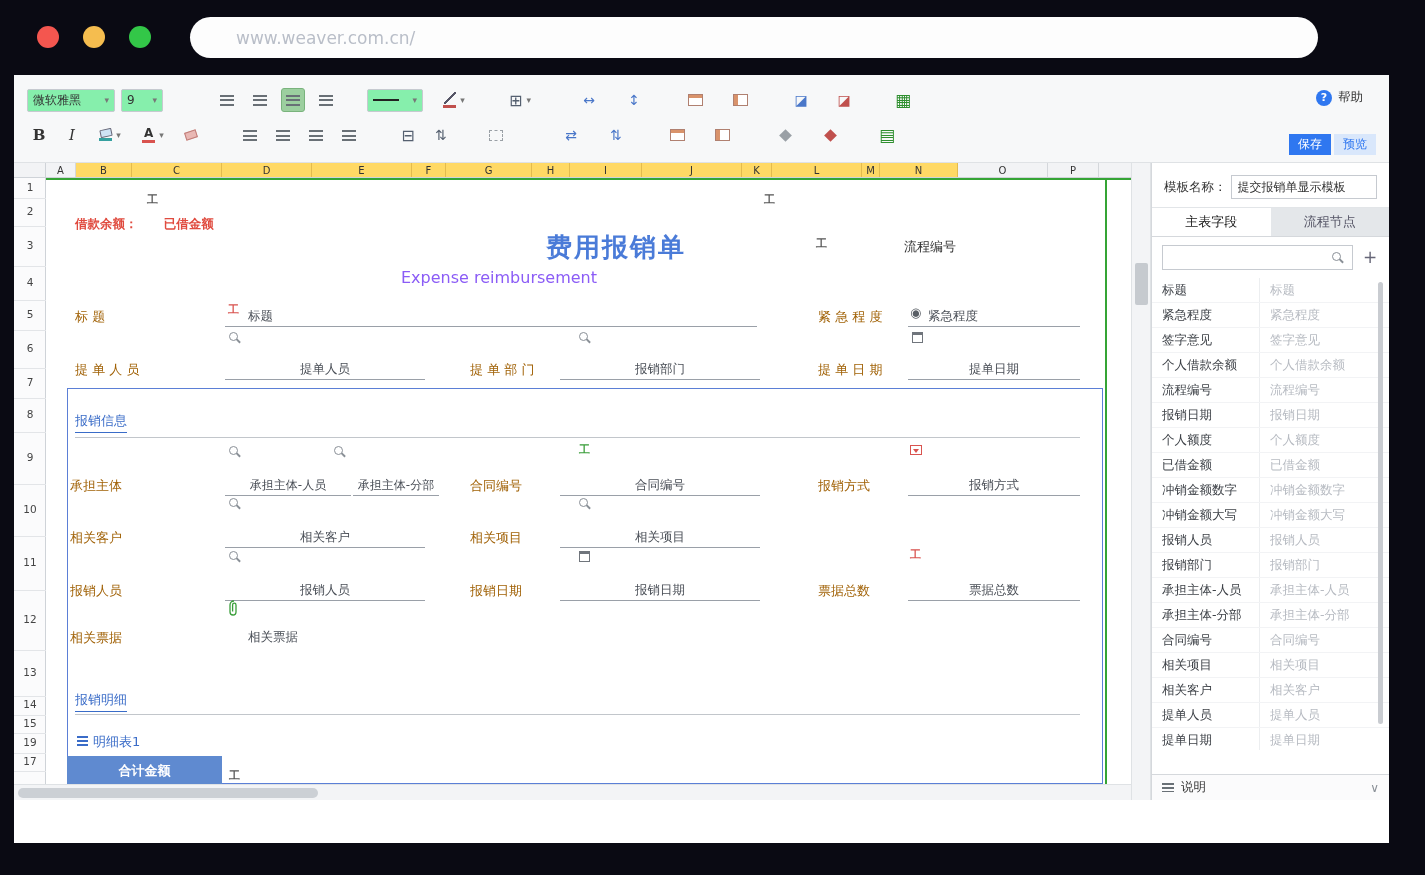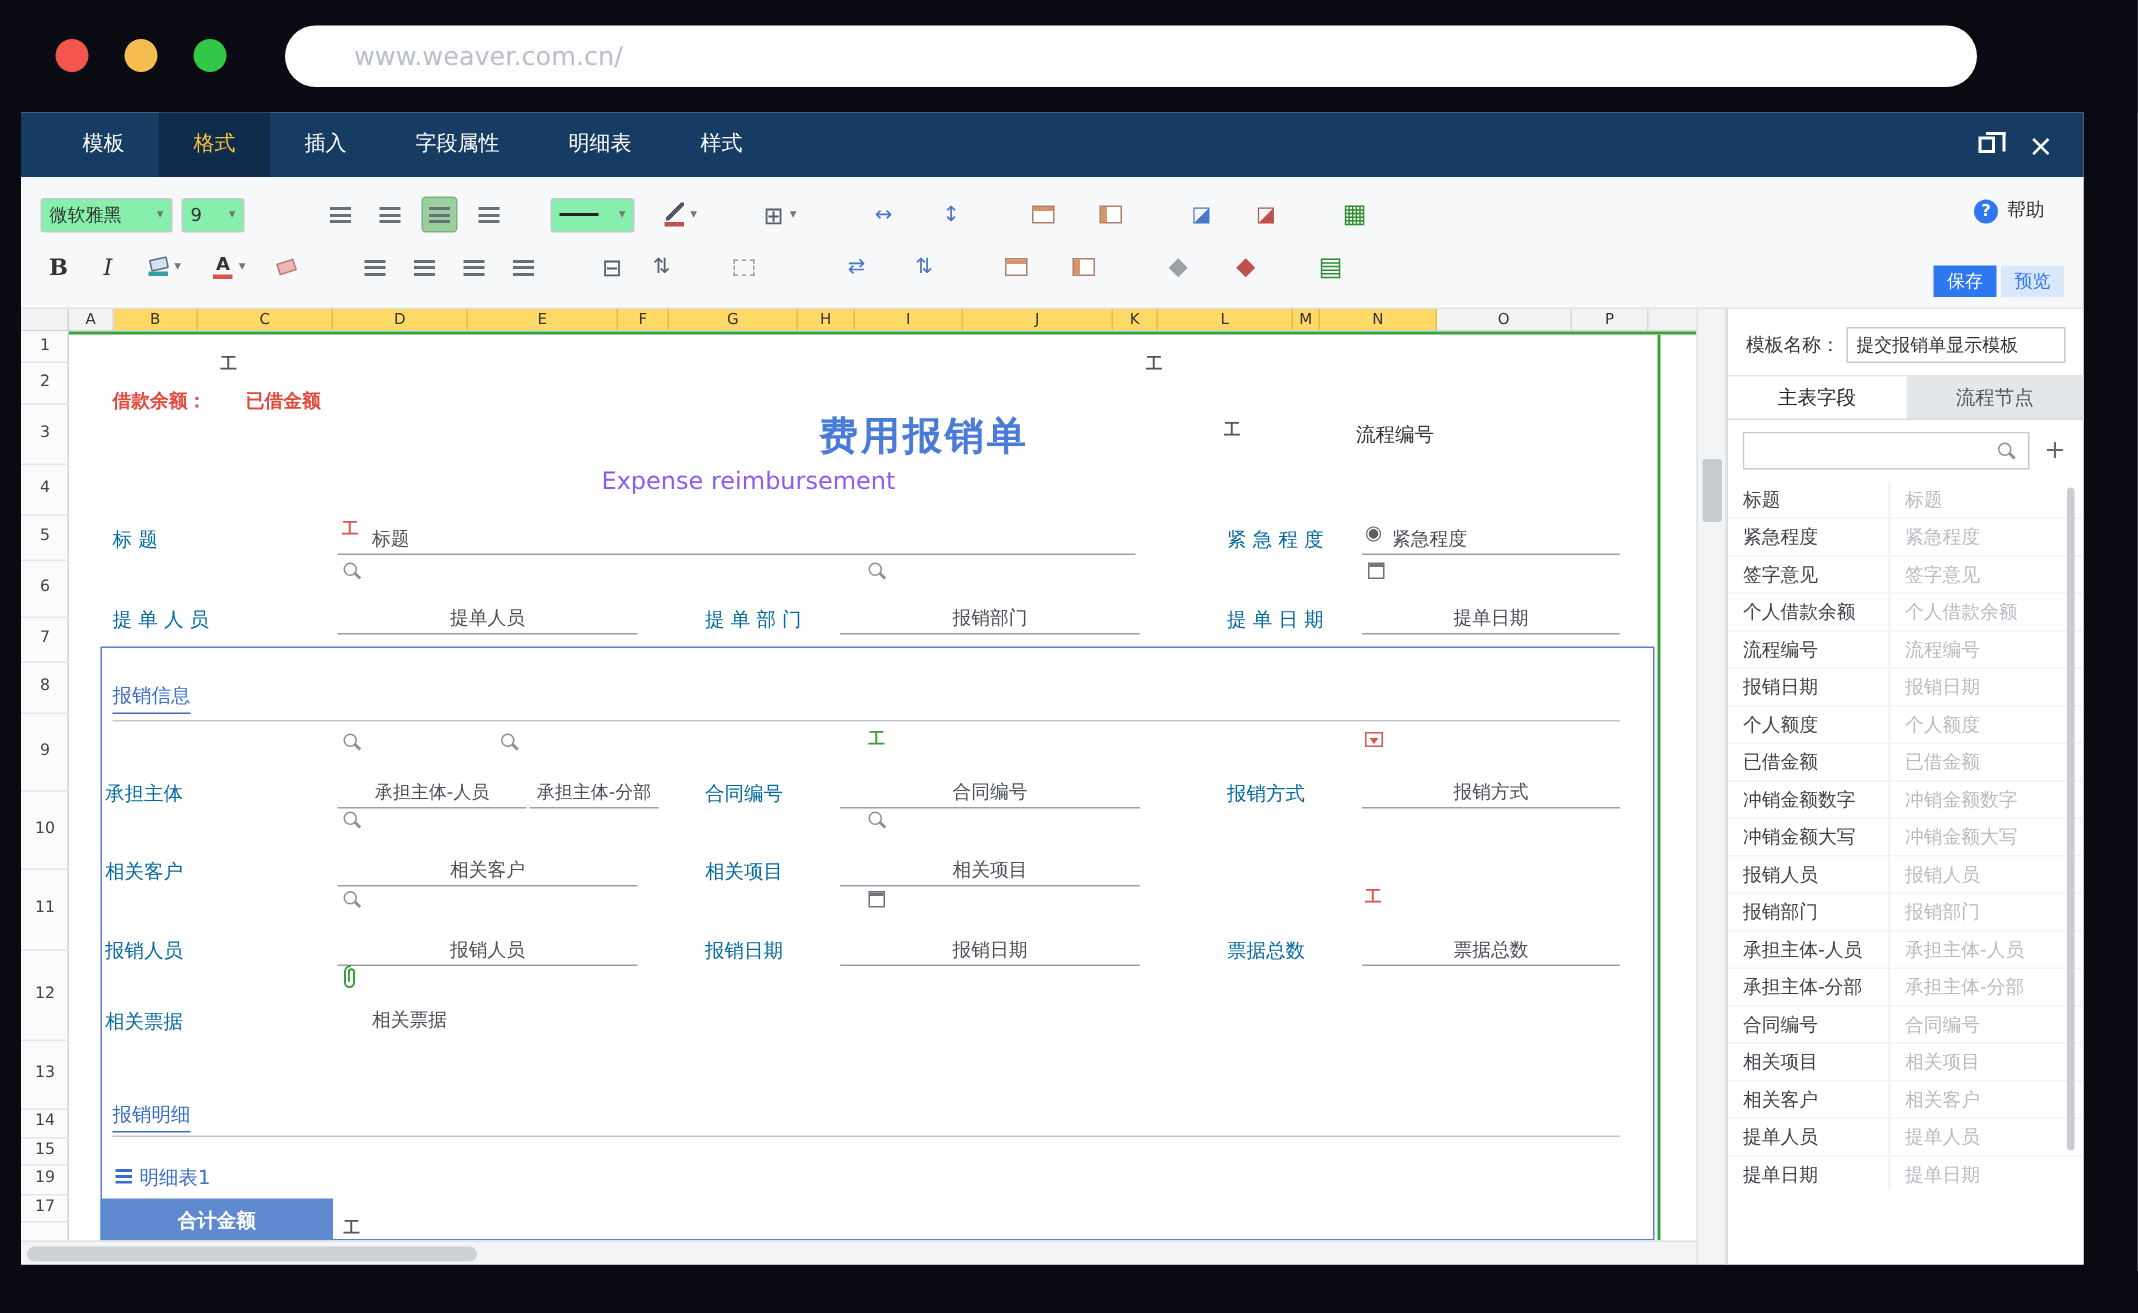--- a/index.html
+++ b/index.html
@@ -87,21 +87,21 @@
   .rdiv{position:absolute;left:0;width:32px;height:1px;background:#e3e5e8}
   .canvas{position:absolute;left:32px;top:0;width:1085px;height:606px;border-top:2px solid #35a435;overflow:hidden}
   .gline-v{position:absolute;left:1059px;top:0;width:2px;height:606px;background:#35a435}
   .hscroll{height:16px;background:#f3f4f6;border-top:1px solid #dfe2e5;position:relative}
   .hthumb{position:absolute;left:4px;top:3px;width:300px;height:10px;background:#ccd0d5;border-radius:5px}
   .vscroll{position:absolute;left:1117px;top:0;width:20px;height:637px;background:#f3f4f6;
     border-left:1px solid #dfe2e5;border-right:1px solid #dfe2e5}
   .vthumb{position:absolute;left:3px;top:100px;width:13px;height:42px;background:#c6cacf;border-radius:2px}
 
   
-  .fl{position:absolute;color:#0369a1;font-size:13px;white-space:nowrap}
+  .fl{position:absolute;color:#a16207;font-size:13px;white-space:nowrap}
   .fv{position:absolute;color:#4a4f57;font-size:12.5px;white-space:nowrap}
   .fv.ctr{text-align:center}
   .ul{position:absolute;height:1px;background:#9aa0a8}
   .hline{position:absolute;height:1px;background:#c2c6cb}
   .sec{position:absolute;color:#3a6cc8;font-size:13px;border-bottom:1px solid #3a6cc8;padding-bottom:2px}
   .fi{position:absolute;font-size:11px;font-weight:bold;color:#555;line-height:1}
   .c-red{color:#d9534f}.c-green{color:#3a9e3a}.c-gray{color:#8a9097}
   .mag{position:absolute;width:12px;height:12px;color:#8a9097}
   .mag::before{content:"";position:absolute;left:0;top:0;width:7px;height:7px;
     border:1.5px solid currentColor;border-radius:50%}
@@ -161,32 +161,20 @@
   <span class="dot red"></span>
   <span class="dot yellow"></span>
   <span class="dot green"></span>
   <div class="urlbar">
     <span>www.weaver.com.cn/</span>
   </div>
 </div>
 
 <div class="app">
 
-  <div class="menubar">
-    <div class="mtab">模板</div>
-    <div class="mtab active">格式</div>
-    <div class="mtab">插入</div>
-    <div class="mtab">字段属性</div>
-    <div class="mtab">明细表</div>
-    <div class="mtab">样式</div>
-    <div class="wincontrols">
-      <span class="wc-restore"></span>
-      <span class="wc-close">×</span>
-    </div>
-  </div>
 
   <div class="toolbar">
     <div class="tb-row r1">
       <div class="sel" style="width:88px">
         <span>微软雅黑</span>
         <span class="arr">▾</span>
       </div>
       <div class="sel" style="width:42px;margin-left:6px">
         <span>9</span>
         <span class="arr">▾</span>
@@ -595,16 +583,21 @@
           <div class="p-row">
             <div class="p-cell-l">提单人员</div>
             <div class="p-cell-r">提单人员</div>
           </div>
 
           <div class="p-row">
             <div class="p-cell-l">提单日期</div>
             <div class="p-cell-r">提单日期</div>
           </div>
         </div>
+      <div class="p-footer">
+        <span class="smallbars"></span>
+        <span class="lbl">说明</span>
+        <span class="chev">∨</span>
+      </div>
     </div>
 
   </div>
 </div>
 
 </body></html>

